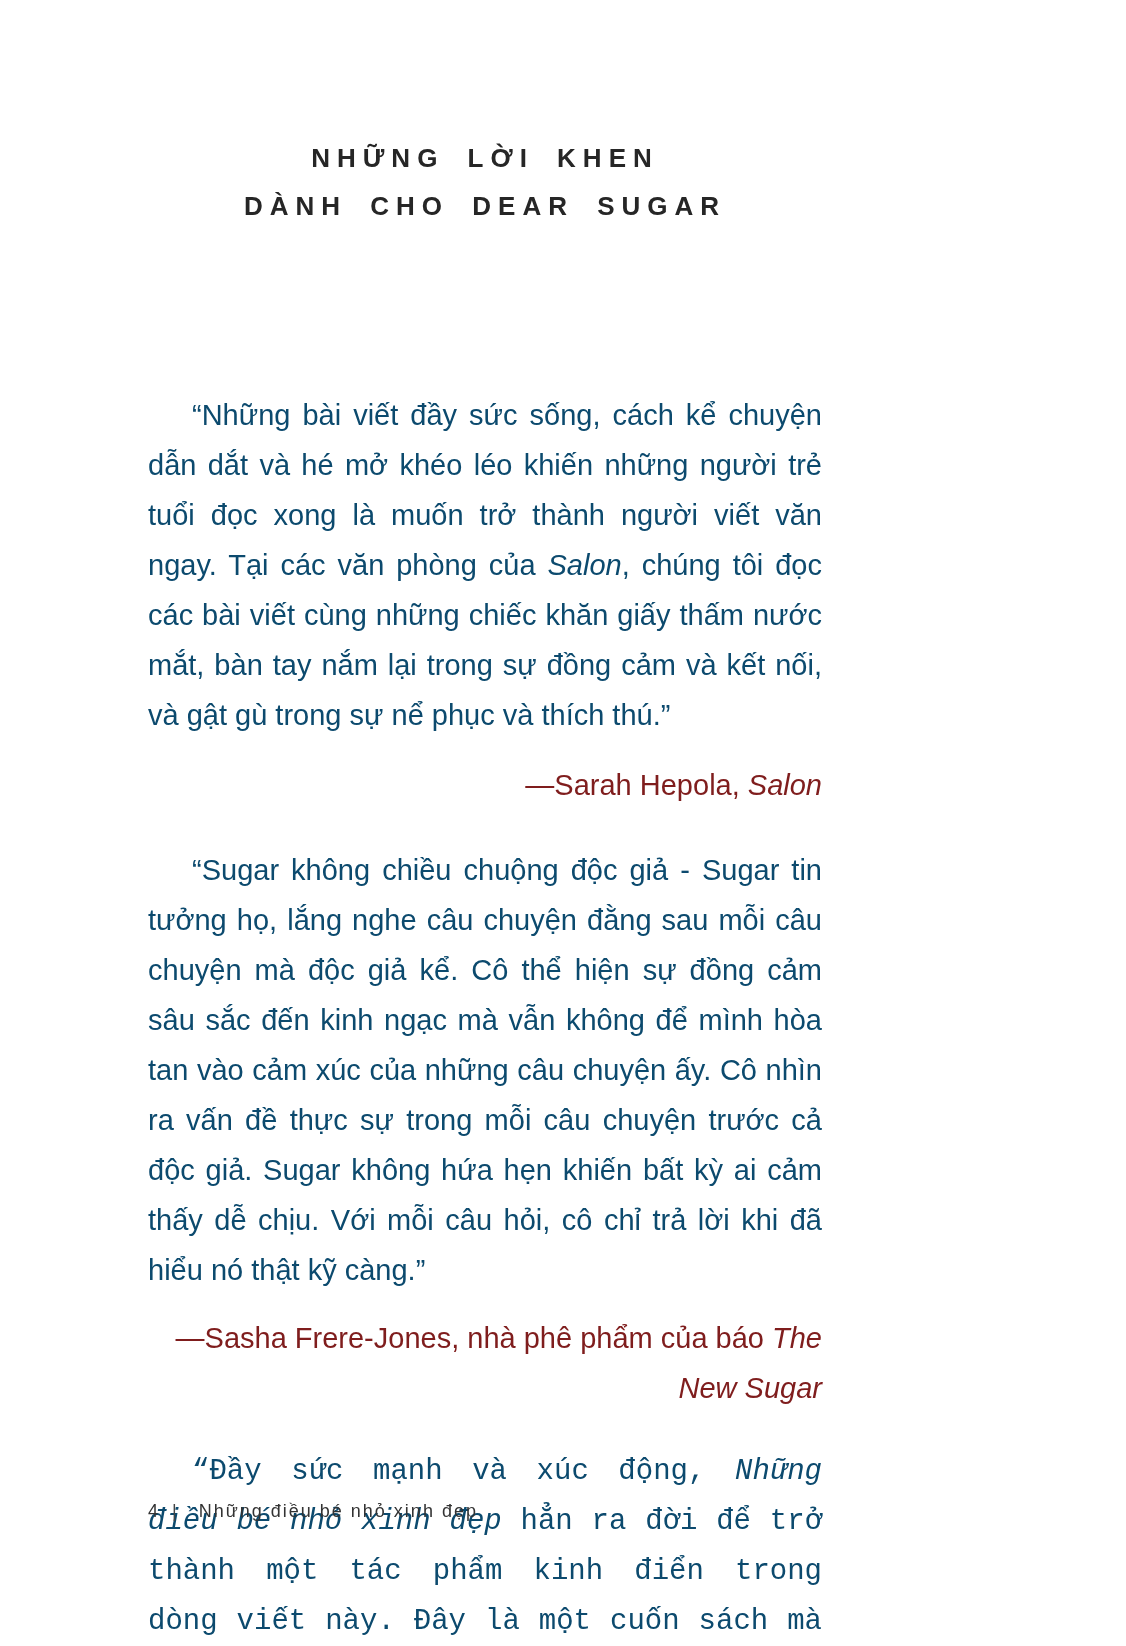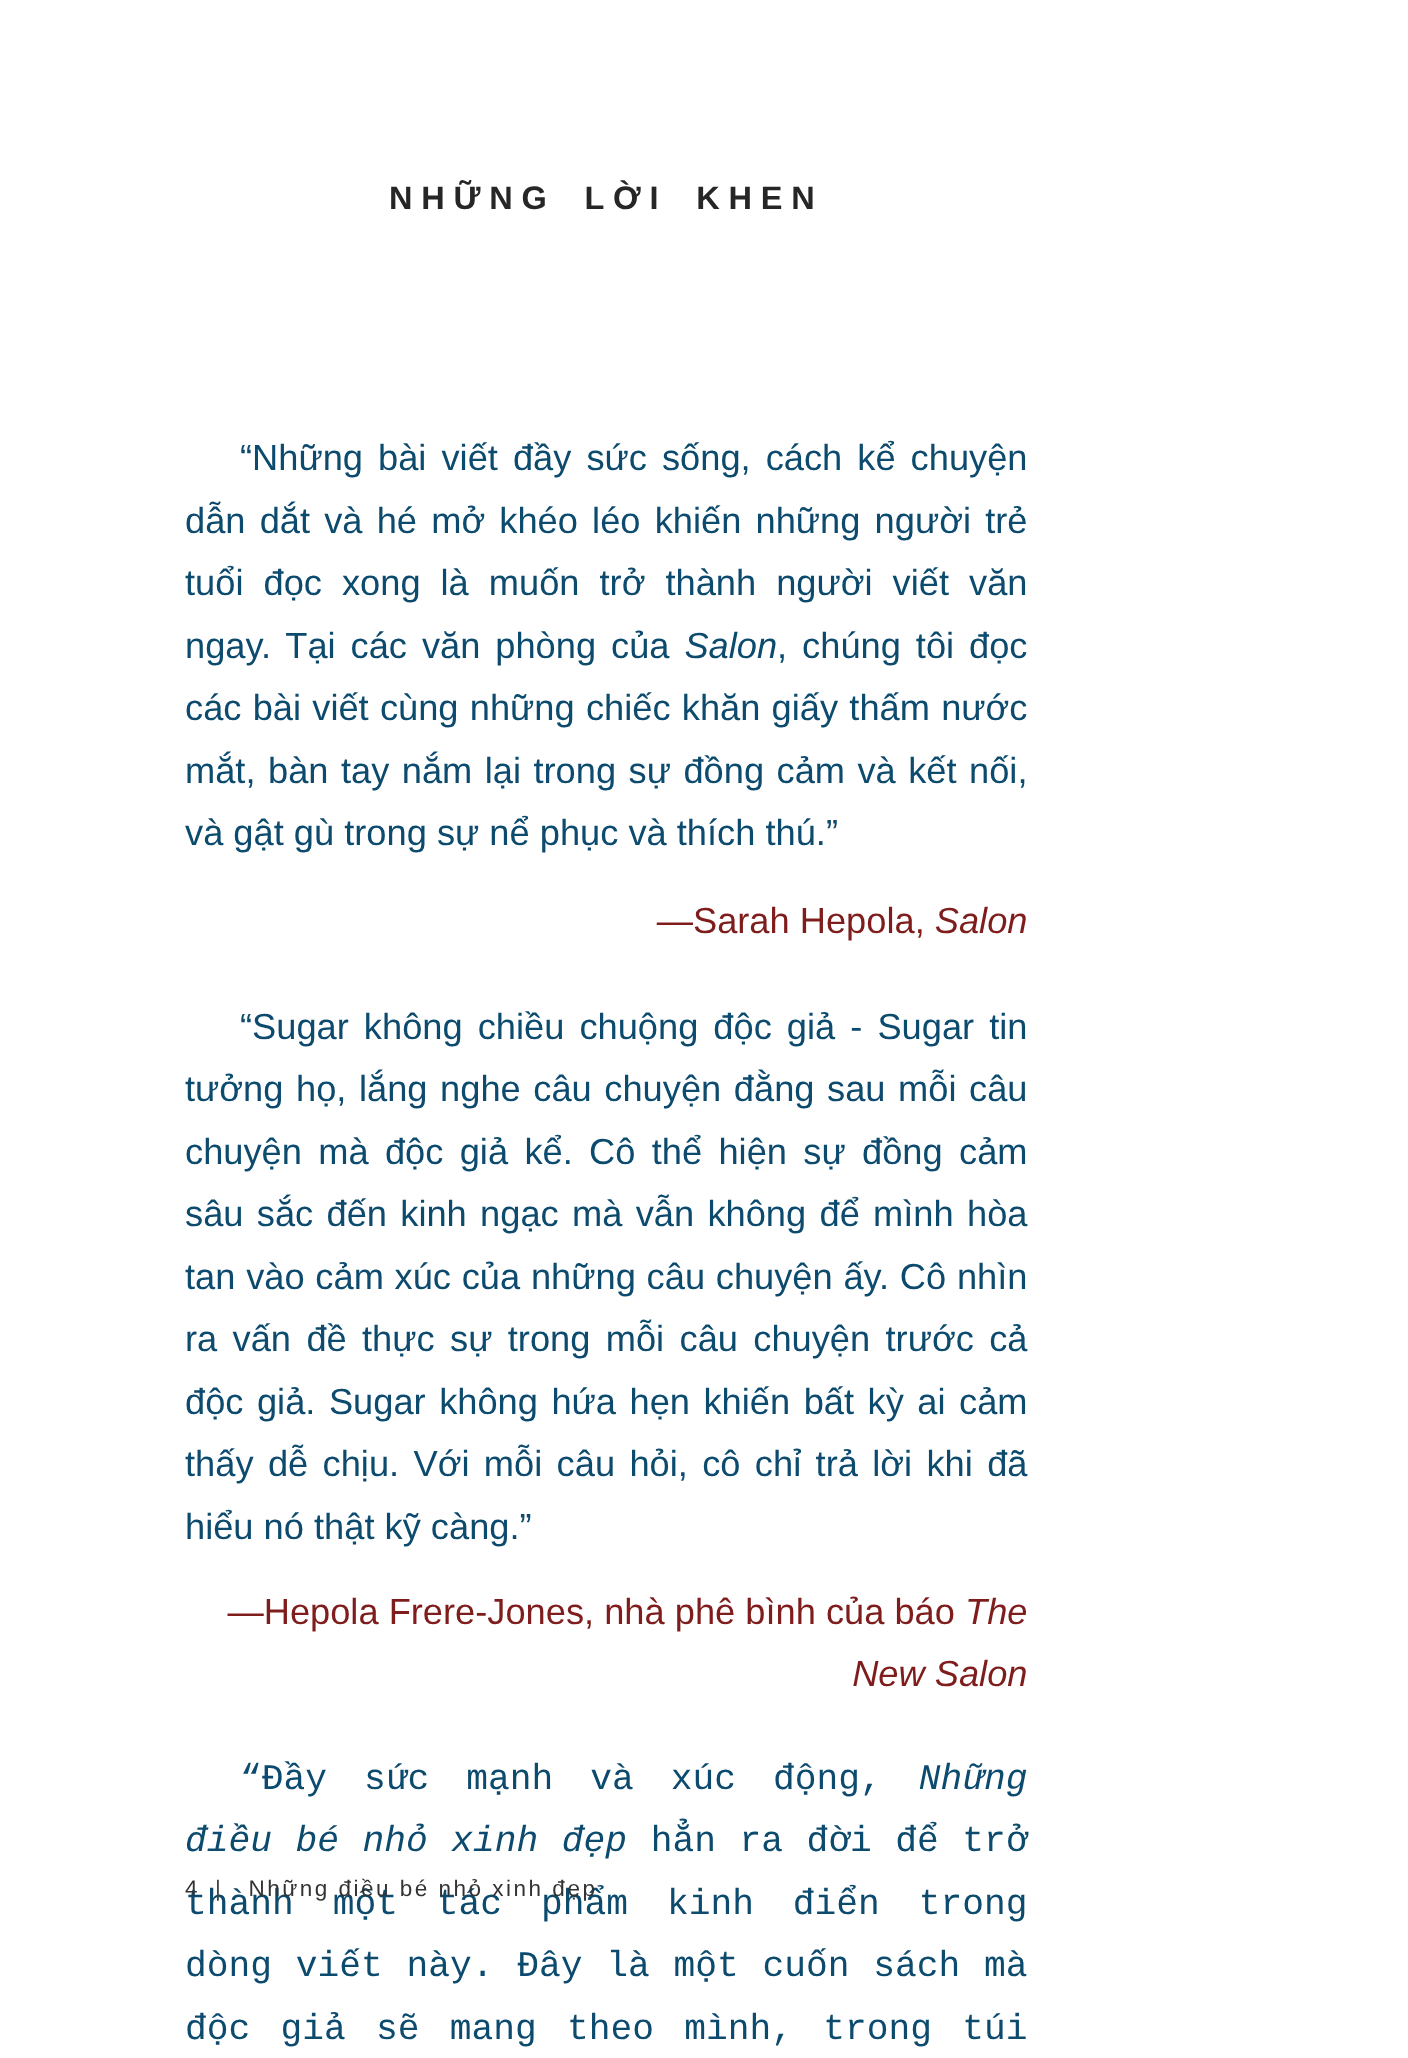--- a/index.html
+++ b/index.html
@@ -71,28 +71,29 @@
     color: #444444;
   }
 </style>
 </head>
 <body>
 
 <main class="page">
 
   <header class="title">
     <div class="title-line">NHỮNG LỜI KHEN</div>
+    <div class="title-line">DÀNH CHO DEAR SUGAR</div>
   </header>
 
   <section>
     <p class="quote q1"><span>“Những bài viết đầy sức sống, cách kể chuyện dẫn dắt và hé mở khéo léo khiến những người trẻ tuổi đọc xong là muốn trở thành người viết văn ngay. Tại các văn phòng của </span><i>Salon</i><span>, chúng tôi đọc các bài viết cùng những chiếc khăn giấy thấm nước mắt, bàn tay nắm lại trong sự đồng cảm và kết nối, và gật gù trong sự nể phục và thích thú.”</span></p>
     <p class="attribution a1"><span>—Sarah Hepola, </span><i>Salon</i></p>
 
     <p class="quote q2"><span>“Sugar không chiều chuộng độc giả - Sugar tin tưởng họ, lắng nghe câu chuyện đằng sau mỗi câu chuyện mà độc giả kể. Cô thể hiện sự đồng cảm sâu sắc đến kinh ngạc mà vẫn không để mình hòa tan vào cảm xúc của những câu chuyện ấy. Cô nhìn ra vấn đề thực sự trong mỗi câu chuyện trước cả độc giả. Sugar không hứa hẹn khiến bất kỳ ai cảm thấy dễ chịu. Với mỗi câu hỏi, cô chỉ trả lời khi đã hiểu nó thật kỹ càng.”</span></p>
-    <p class="attribution a2"><span>—Hepola Frere-Jones, nhà phê bình của báo </span><i>The New Salon</i></p>
+    <p class="attribution a2"><span>—Sasha Frere-Jones, nhà phê phẩm của báo </span><i>The New Sugar</i></p>
 
     <p class="quote q3"><span>“Đầy sức mạnh và xúc động, </span><i>Những điều bé nhỏ xinh đẹp</i><span> hẳn ra đời để trở thành một tác phẩm kinh điển trong dòng viết này. Đây là một cuốn sách mà độc giả sẽ mang theo mình, trong túi hay trong ba lô, ở mỗi giai đoạn khó khăn của cuộc đời như một</span></p>
   </section>
 
   <footer class="footer">
     <span>4</span><span class="sep">|</span><span>Những điều bé nhỏ xinh đẹp</span>
   </footer>
 
 </main>
 

